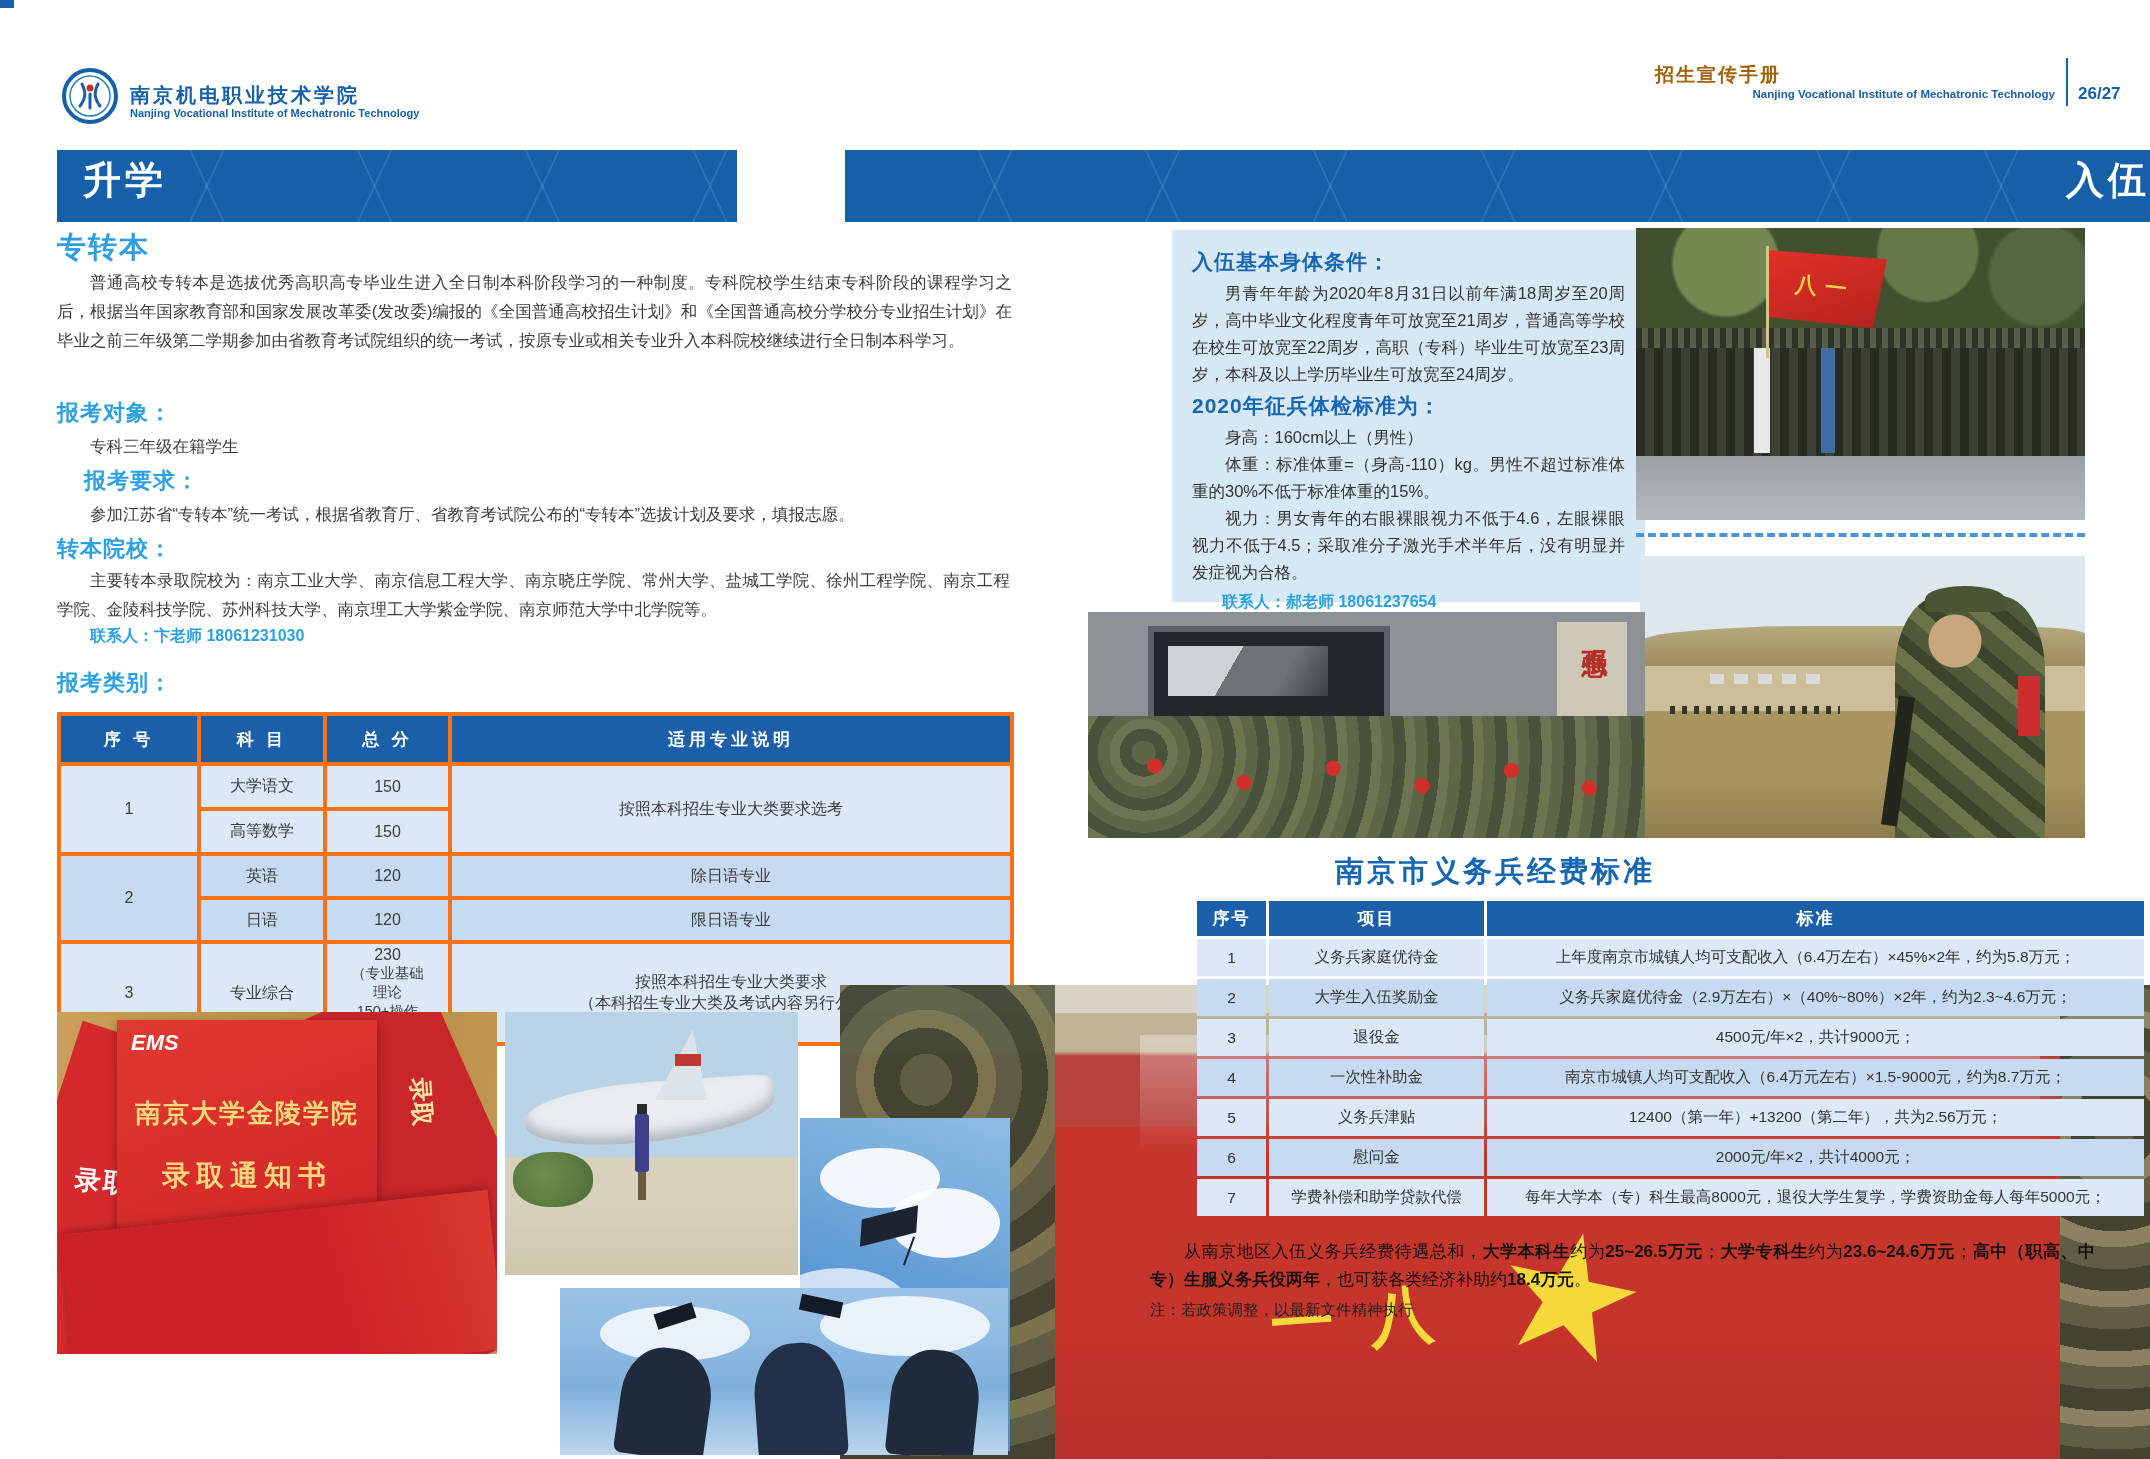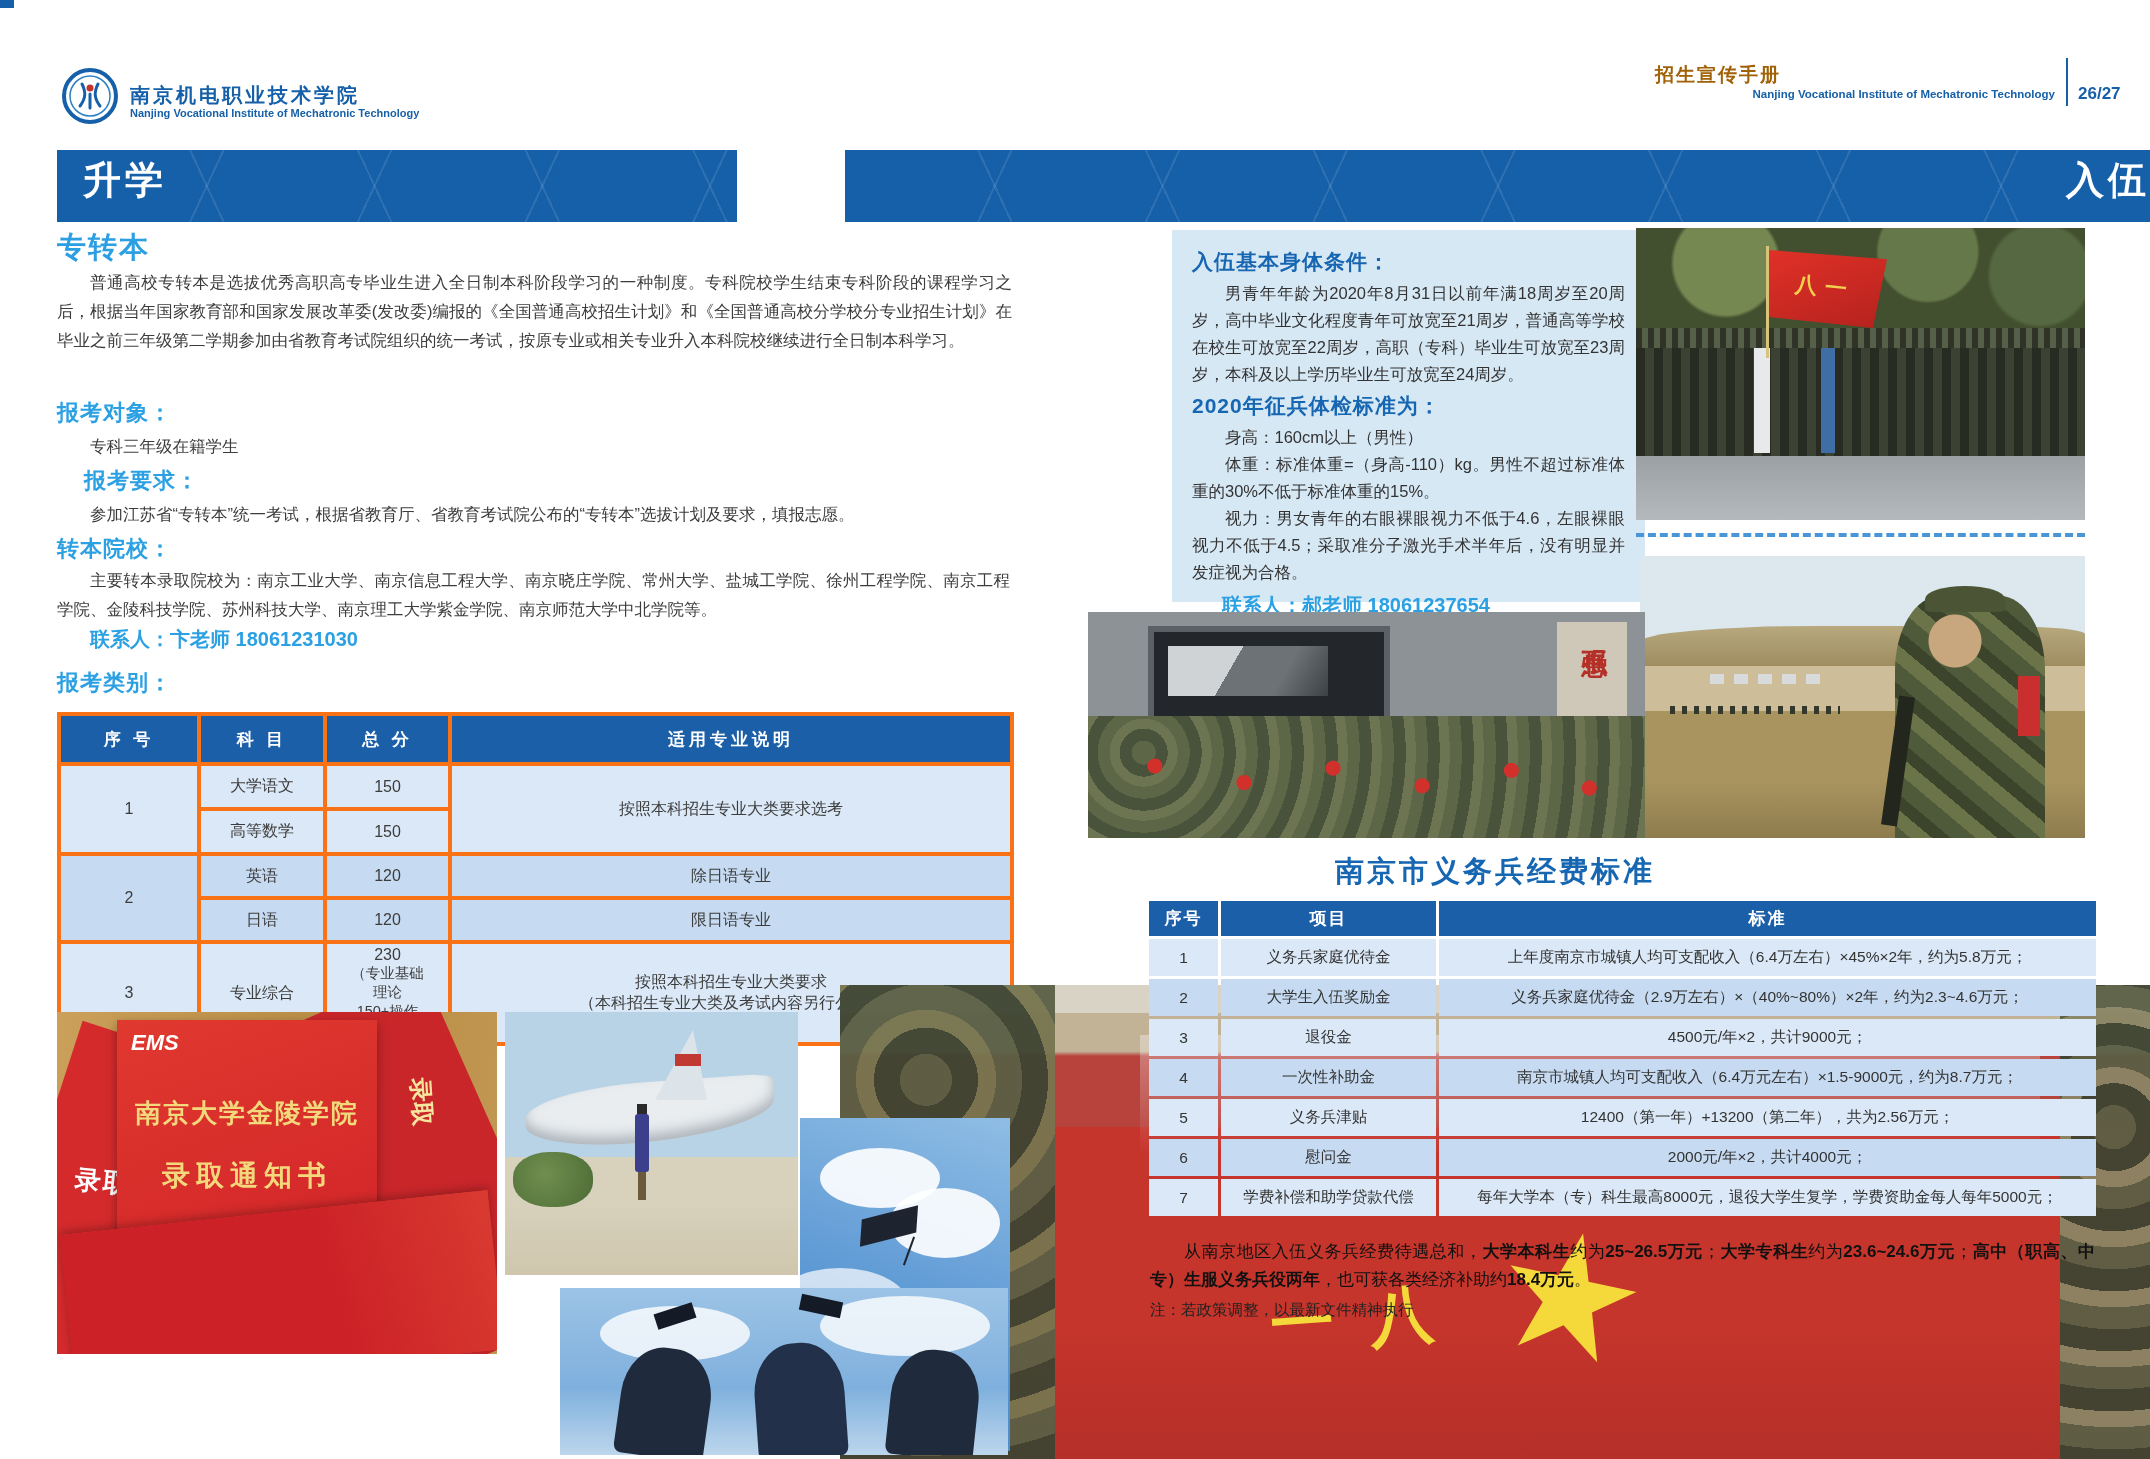--- a/index.html
+++ b/index.html
@@ -18,21 +18,21 @@
   .banner .deco{position:absolute;inset:0;
      background:
        repeating-linear-gradient(115deg,transparent 0 150px,rgba(255,255,255,.10) 150px 152px),
        repeating-linear-gradient(65deg,transparent 0 150px,rgba(255,255,255,.10) 150px 152px);}
   .banner-text{position:relative;color:#fff;font-size:38px;font-weight:bold;line-height:60px;letter-spacing:4px;}
   
   .sec-title{font-size:29px;font-weight:bold;color:#2b9fe2;letter-spacing:2px;}
   .sec-head{font-size:22px;font-weight:bold;color:#2ba0e3;letter-spacing:1px;}
   .body-text{font-size:16.5px;line-height:29px;color:#3c3c3c;text-align:justify;}
   .indent{text-indent:2em;}
-  .contact{font-size:20px;font-weight:bold;color:#2ba0e3;}
+  .contact{font-size:16px;font-weight:bold;color:#2ba0e3;}
   
   table.ttable{border-collapse:collapse;table-layout:fixed;width:953px;}
   table.ttable th,table.ttable td{border:4px solid #f97316;text-align:center;vertical-align:middle;
       font-size:16px;color:#3c3c3c;padding:2px 24px;}
   table.ttable th{background:#1c5fa9;color:#ffffff;font-weight:bold;font-size:17px;height:42px;letter-spacing:4px;}
   .rowA{background:#dbe8f7;}
   .rowB{background:#c6dbf1;}
   .cell-sub{font-size:14.5px;}
   
   .infobox{background:#d7e8f5;padding:14px 20px 10px 20px;box-sizing:border-box;}
@@ -245,21 +245,21 @@
     </div>
     <div class="abs" style="right:18px;top:10px;width:70px;height:150px;background:#cfc8b8;">
       <div style="writing-mode:vertical-rl;color:#b53028;font-weight:bold;font-size:26px;margin:8px 0 0 20px;font-family:'Liberation Serif','DejaVu Serif',serif;">强不息</div>
     </div>
     <div class="abs" style="left:0;top:104px;width:100%;height:122px;background:repeating-radial-gradient(circle at 10% 30%,#5d6647 0 12px,#49523a 12px 24px,#6d7452 24px 34px);"></div>
     <div class="abs" style="left:0;top:110px;width:100%;height:110px;background:radial-gradient(circle at 12% 40%,#d1302b 0 7px,transparent 8px),radial-gradient(circle at 28% 55%,#d1302b 0 7px,transparent 8px),radial-gradient(circle at 44% 42%,#d1302b 0 7px,transparent 8px),radial-gradient(circle at 60% 58%,#d1302b 0 7px,transparent 8px),radial-gradient(circle at 76% 44%,#d1302b 0 7px,transparent 8px),radial-gradient(circle at 90% 60%,#d1302b 0 7px,transparent 8px);"></div>
   </div>
 
   <div class="abs fee-title fee-z" style="left:1150px;top:852px;width:690px;">南京市义务兵经费标准</div>
 
-  <div class="abs fee-z" style="left:1146px;top:898px;">
+  <div class="abs fee-z" style="left:1194px;top:898px;">
     <table class="fee">
       <colgroup>
           <col style="width:69px">
           <col style="width:215px">
           <col style="width:657px">
         </colgroup>
       <tbody>
           <tr>
         <th>序号</th>
         <th>项目</th>

